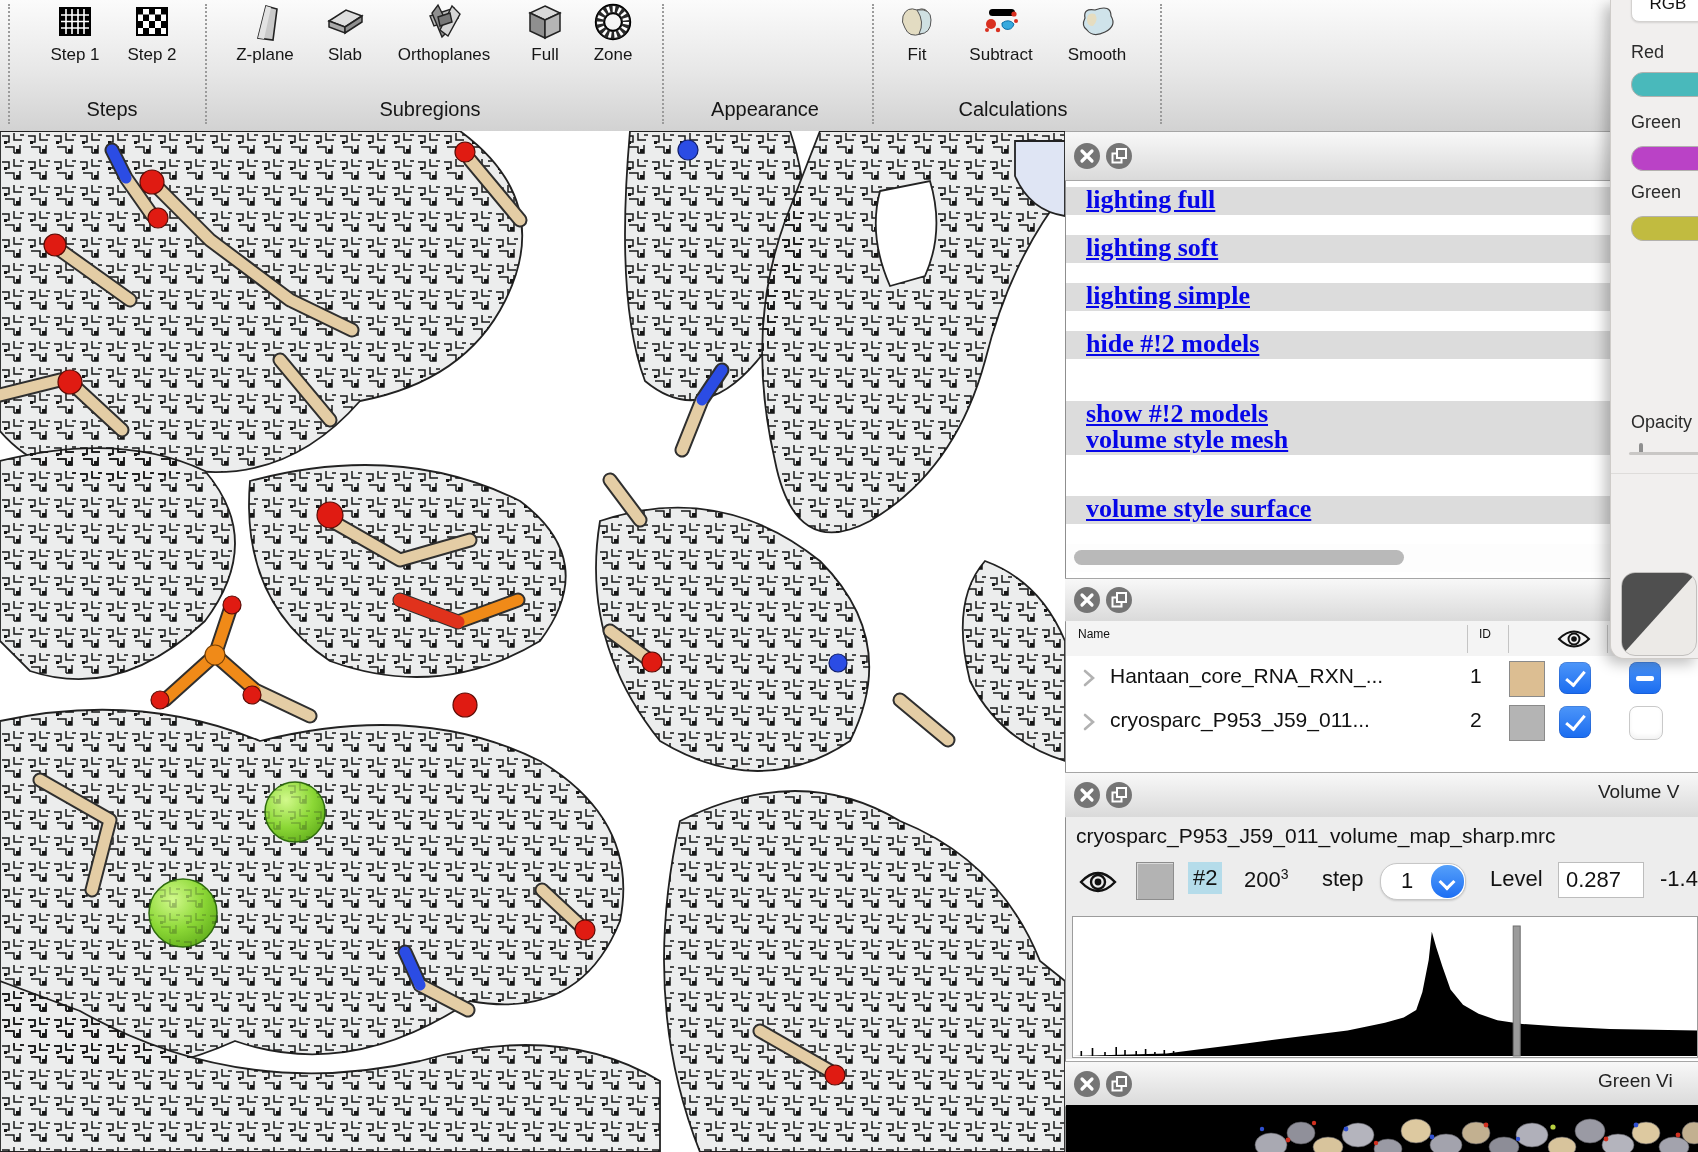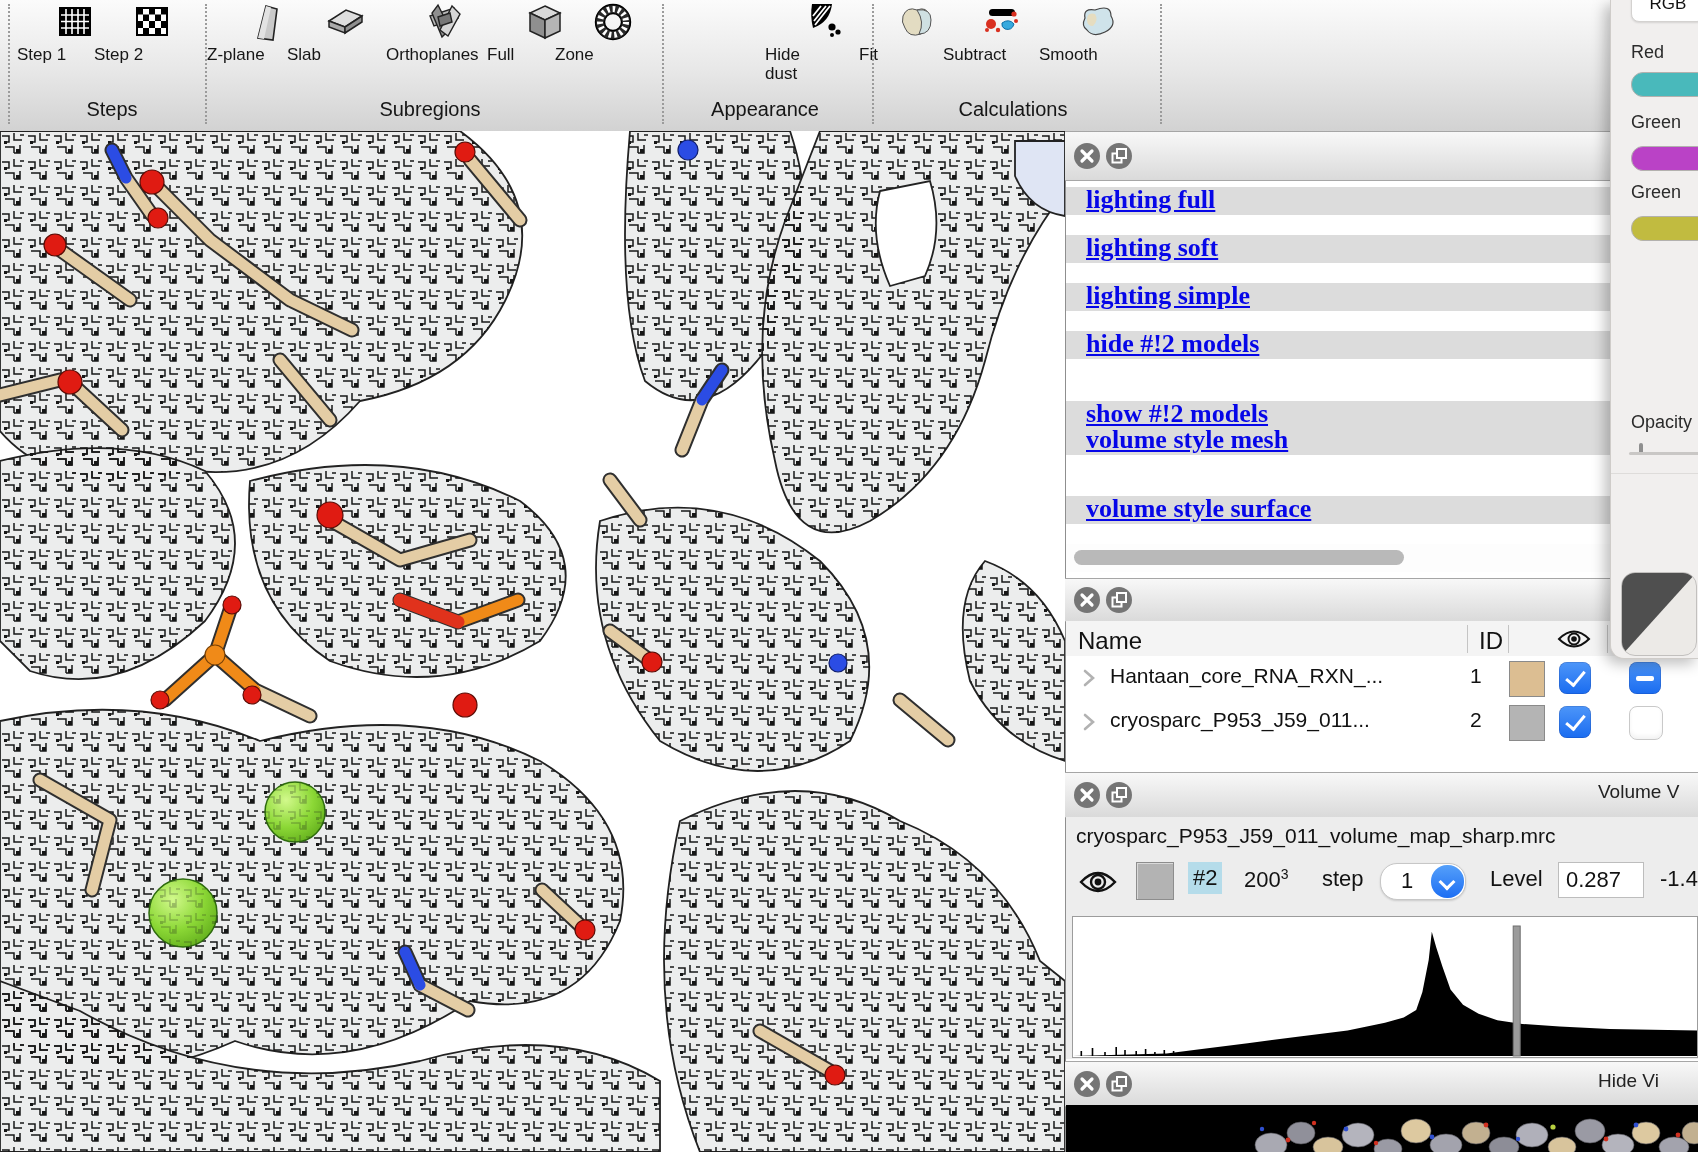--- a/index.html
+++ b/index.html
@@ -2,21 +2,21 @@
 <html><head>
 <meta charset="utf-8">
 <style>
   html,body{margin:0;padding:0;}
   body{width:1698px;height:1152px;position:relative;overflow:hidden;background:#fff;
        font-family:"Liberation Sans",sans-serif;color:#111;}
 
   
   #toolbar{position:absolute;left:0;top:0;width:1698px;height:131px;
     background:linear-gradient(#fbfbfb,#e7e7e7 55%,#d2d2d2);border-bottom:1px solid #979797;}
-  .tb-item{position:absolute;top:0;width:116px;cursor:default;}
+  .tb-item{position:absolute;top:0;width:116px;text-align:center;cursor:default;}
   .tb-item .ticon{display:block;margin:2px auto 0;width:40px;height:40px;}
   .tb-item .tlabel{display:block;font-size:17px;line-height:19px;color:#161616;margin-top:3px;white-space:pre-line;}
   .tb-sec{position:absolute;top:98px;font-size:20px;color:#161616;transform:translateX(-50%);}
   .tb-sep{position:absolute;top:4px;height:120px;width:0;border-left:2px dotted #9b9b9b;}
 
   
   #viewport{position:absolute;left:0;top:131px;width:1065px;height:1021px;background:#fff;}
 
   
   #rightcol{position:absolute;left:1065px;top:131px;width:633px;height:1021px;background:#fff;border-left:1px solid #8f8f8f;}
@@ -27,21 +27,21 @@
   .ptitle{position:absolute;left:1598px;width:100px;height:26px;overflow:hidden;font-size:19px;color:#222;white-space:nowrap;}
 
   
   .linkrow{position:absolute;left:1066px;width:632px;height:28px;background:#dcdcdc;}
   .linkrow a{position:absolute;left:20px;top:-2px;font-family:"Liberation Serif",serif;font-weight:bold;
     font-size:26px;color:#0606e8;text-decoration:underline;white-space:nowrap;}
   #hscroll{position:absolute;left:1066px;top:544px;width:632px;height:28px;background:#fdfdfd;}
   #hthumb{position:absolute;left:8px;top:6px;width:330px;height:15px;border-radius:8px;background:#b9b9b9;}
 
   
-  #tablehead{position:absolute;left:1066px;top:621px;width:632px;height:36px;background:#f4f4f4;border-bottom:1px solid #d2d2d2;font-size:24px;}
+  #tablehead{position:absolute;left:1066px;top:621px;width:632px;height:36px;background:#f4f4f4;border-bottom:1px solid #d2d2d2;font-size:12px;}
   .colsep{position:absolute;top:625px;height:28px;width:0;border-left:1px solid #c4c4c4;}
   .mrow{position:absolute;left:1066px;width:564px;height:44px;background:#fff;font-size:21px;}
   .chev{position:absolute;}
   .swatch{position:absolute;width:34px;height:34px;border:1px solid #8a8a8a;}
   .cb{position:absolute;width:32px;height:32px;border-radius:8px;}
   .cb.on,.cb.dash{background:linear-gradient(#4d96f9,#1a6cf0);box-shadow:inset 0 0 0 .5px rgba(0,0,60,.25);}
   .cb.on::after{content:"";position:absolute;left:11px;top:5px;width:8px;height:16px;
     border:solid #fff;border-width:0 3.6px 3.6px 0;transform:rotate(40deg);}
   .cb.dash::after{content:"";position:absolute;left:7px;top:14px;width:18px;height:4.5px;background:#fff;border-radius:2px;}
   .cb.off{background:#fff;border:1px solid #c9c9c9;box-shadow:inset 0 -3px 4px rgba(0,0,0,.05);}
@@ -162,34 +162,20 @@
       <svg width="40" height="40">
           <circle cx="20" cy="20" r="13" fill="none" stroke="#2a2a2a" stroke-width="9"></circle>
       <circle cx="20" cy="20" r="13" fill="none" stroke="#fff" stroke-width="6" stroke-dasharray="2.5,3"></circle>
       <circle cx="20" cy="20" r="17.5" fill="none" stroke="#000" stroke-width="1.4"></circle>
       <circle cx="20" cy="20" r="8.5" fill="none" stroke="#000" stroke-width="1.4"></circle>
         </svg></span>
     <span class="tlabel">Zone</span>
   </div>
   <div class="tb-sec" style="left:430px">Subregions</div>
 
-  <div class="tb-item" style="left:765px">
-    <span class="ticon">
-      <svg width="40" height="40">
-          <path d="M9,2 L29,2 Q27,20 10,26 Q7,14 9,2 Z" fill="#000"></path>
-      <g stroke="#fff" stroke-width="1.8">
-            <path d="M27,4 L12,23 M23,4 L11,19 M18,4 L10,14"></path>
-          </g>
-      <circle cx="29" cy="25" r="3.6" fill="#000"></circle>
-          <circle cx="35" cy="30" r="2.6" fill="#000"></circle>
-          <circle cx="29" cy="33" r="2" fill="#000"></circle>
-        </svg></span>
-    <span class="tlabel">Hide
-dust</span>
-  </div>
   <div class="tb-sec" style="left:765px">Appearance</div>
 
   <div class="tb-item" style="left:859px">
     <span class="ticon">
       <svg width="40" height="40">
           <path d="M6,14 Q10,4 20,8 Q30,4 32,14 Q36,26 24,32 Q12,36 8,26 Q4,20 6,14 Z" fill="#e3dcc2" stroke="#555" stroke-width="1"></path>
       <path d="M20,8 Q34,6 34,18 Q34,32 22,32 Q28,20 20,8 Z" fill="#cfe0e2" stroke="#555" stroke-width="1"></path>
         </svg></span>
     <span class="tlabel">Fit</span>
   </div>
@@ -461,21 +447,21 @@
         <path d="M8,8 L18,18 M18,8 L8,18" stroke="#fff" stroke-width="3.2" stroke-linecap="round"></path>
       </svg>
     </div>
   <div class="hbtn" style="left:41px;top:9px">
     <svg width="26" height="26">
         <rect x="6.5" y="10.5" width="9" height="9" fill="#757575" stroke="#fff" stroke-width="2"></rect>
         <rect x="11" y="6" width="9" height="9" fill="#757575" stroke="#fff" stroke-width="2"></rect>
       </svg>
     </div>
 </div>
-<div class="ptitle" style="top:1070px">Hide Vi</div>
+<div class="ptitle" style="top:1070px">Green Vi</div>
 <div id="sideview">
   <svg width="632" height="47">
     <rect width="632" height="47" fill="#000"></rect>
     <g stroke="#55555c" stroke-width="0.6">
       <ellipse cx="205" cy="40" rx="16" ry="12" fill="#a9a9b2"></ellipse>
         <ellipse cx="235" cy="28" rx="14" ry="11" fill="#90909a"></ellipse>
       <ellipse cx="262" cy="42" rx="15" ry="10" fill="#d8c49c"></ellipse>
         <ellipse cx="292" cy="30" rx="16" ry="12" fill="#b4b4bd"></ellipse>
       <ellipse cx="322" cy="44" rx="14" ry="10" fill="#9a9aa4"></ellipse>
         <ellipse cx="350" cy="26" rx="15" ry="12" fill="#ddc9a0"></ellipse>

